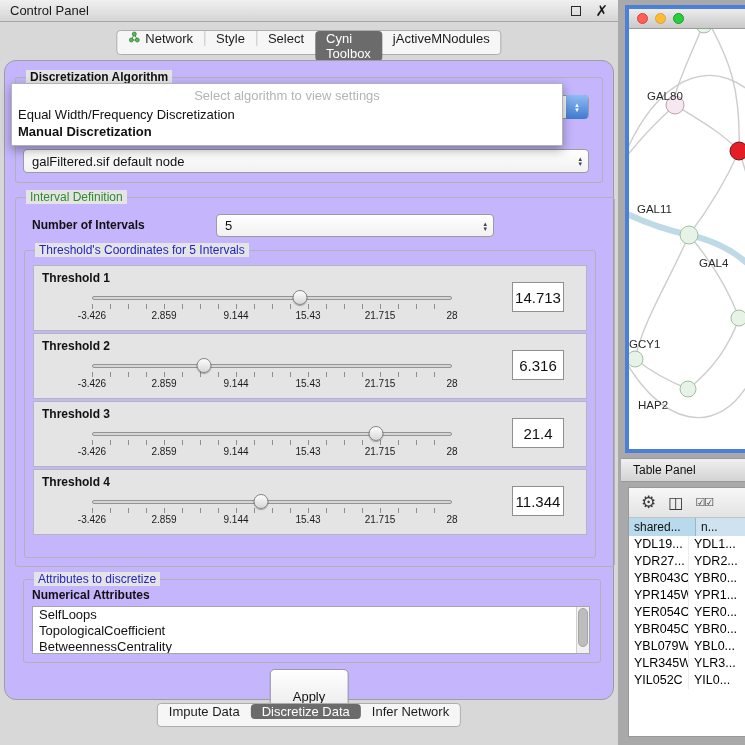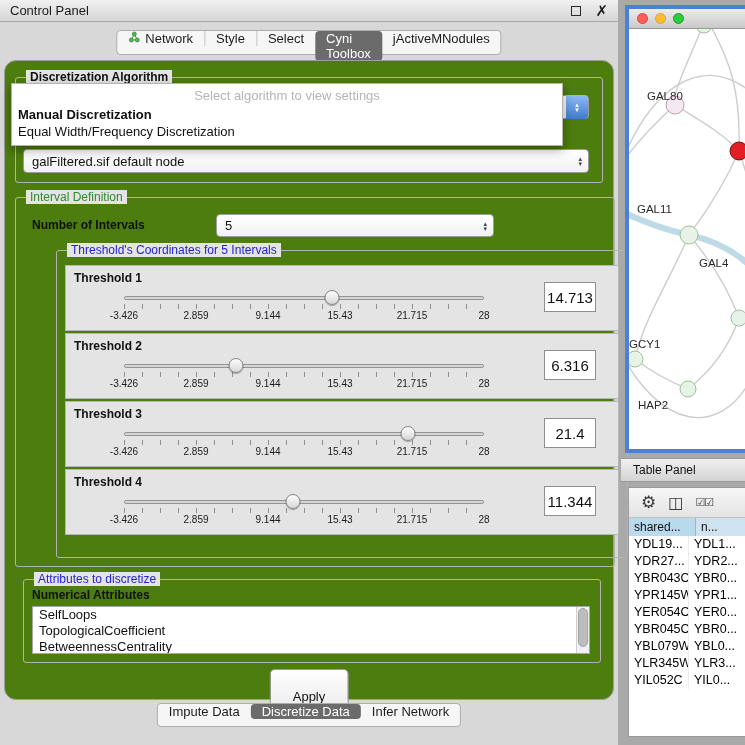--- a/index.html
+++ b/index.html
@@ -17,21 +17,21 @@
   .tabstrip { position:absolute; display:flex; align-items:flex-start; background:#f6f6f6;
               border:1px solid #adadad; border-radius:4px; }
   .tabstrip.top { top:30px; left:50%; transform:translateX(-50%); height:25px; }
   .tabstrip.bottom { top:703px; left:50%; transform:translateX(-50%); height:24px; }
   .tab { display:flex; align-items:center; gap:5px; padding:0 11px; font-size:13px; color:#1c1c1c; cursor:default; }
   .tab + .tab { border-left:1px solid #c6c6c6; }
   .tab.selected { background:#6b6b6b; color:#fff; border-radius:4px; border-left:none; }
   .tab.selected + .tab { border-left:none; }
 
   .main-panel { position:absolute; left:4px; top:60px; width:610px; height:640px;
-                background:#4d7c0f; border:1px solid #9e9e9e; border-radius:12px; }
+                background:#c4b5fd; border:1px solid #9e9e9e; border-radius:12px; }
 
   .group { position:absolute; border:1px solid #b2b2b2; border-radius:3px; }
   .group-title { position:absolute; top:-8px; left:10px; background:#e4e4e4; padding:0 4px; font-size:12px; white-space:nowrap; }
   .gt-black { color:#111; font-weight:bold; }
   .gt-green { color:#2e8b2e; }
   .gt-blue  { color:#2323cc; }
 
   .combo { display:flex; align-items:center; background:linear-gradient(#ffffff,#f1f1f1);
            border:1px solid #9c9c9c; border-radius:4px; font-size:13px; color:#111; padding-left:8px; position:absolute; }
   .combo .arrows { margin-left:auto; margin-right:6px; display:flex; flex-direction:column; font-size:7px; line-height:5px; color:#444; }
@@ -46,21 +46,21 @@
 
   .popup { position:absolute; left:6px; top:22px; width:552px; z-index:30; background:#fff;
            border:1px solid #b3b3b3; box-shadow:0 4px 10px rgba(0,0,0,.35); padding-bottom:5px; }
   .popup-prompt { text-align:center; color:#b4b4b4; font-size:13px; padding:4px 0 3px; }
   .popup-item { font-size:13px; color:#111; padding:1px 6px; }
   .popup-item.bold { font-weight:bold; }
 
   .interval-group { left:10px; top:136px; width:600px; height:370px; }
   .num-label { position:absolute; left:16px; top:20px; font-size:12px; font-weight:bold; color:#111; }
   .num-combo { left:200px; top:16px; width:278px; height:23px; }
-  .thr-group { position:absolute; left:8px; top:52px; width:572px; height:308px; border:1px solid #b2b2b2; border-radius:3px; padding-top:14px;margin-left:32px; }
+  .thr-group { position:absolute; left:8px; top:52px; width:572px; height:308px; border:1px solid #b2b2b2; border-radius:3px; padding-top:14px; }
 
   .threshold { position:relative; height:66px; margin:0 8px 2px 8px; border:1px solid #b6b6b6; background:#e4e4e4; }
   .th-label { position:absolute; left:8px; top:5px; font-size:12px; font-weight:bold; color:#111; }
   .slider { position:absolute; left:58px; top:22px; width:360px; height:40px; }
   .track { position:absolute; left:0; right:0; top:8px; height:4px; background:#d6d6d6; border:1px solid #949494; border-radius:2px; }
   .thumb { position:absolute; top:2px; width:15px; height:15px; border-radius:50%;
            background:linear-gradient(#fdfdfd,#d7d7d7); border:1px solid #858585; box-shadow:0 1px 1px rgba(0,0,0,.3);
            transform:translateX(-50%); }
   .ticks { position:absolute; left:0; right:0; top:16px; height:5px;
            background:repeating-linear-gradient(to right,#8f8f8f 0,#8f8f8f 1px,transparent 1px,transparent 5%); }
@@ -159,22 +159,22 @@
 
     <div class="combo algo-combo">
       <span class="blue-cap">
           <span>▴</span>
           <span>▾</span>
         </span>
     </div>
 
     <div class="popup">
       <div class="popup-prompt">Select algorithm to view settings</div>
+      <div class="popup-item">Equal Width/Frequency Discretization</div>
       <div class="popup-item bold">Manual Discretization</div>
-      <div class="popup-item">Equal Width/Frequency Discretization</div>
     </div>
 
     <div class="td-label">Table Data</div>
     <div class="combo td-combo">
       <span>galFiltered.sif default node</span>
       <span class="arrows">
           <span>▴</span>
           <span>▾</span>
         </span>
     </div>

